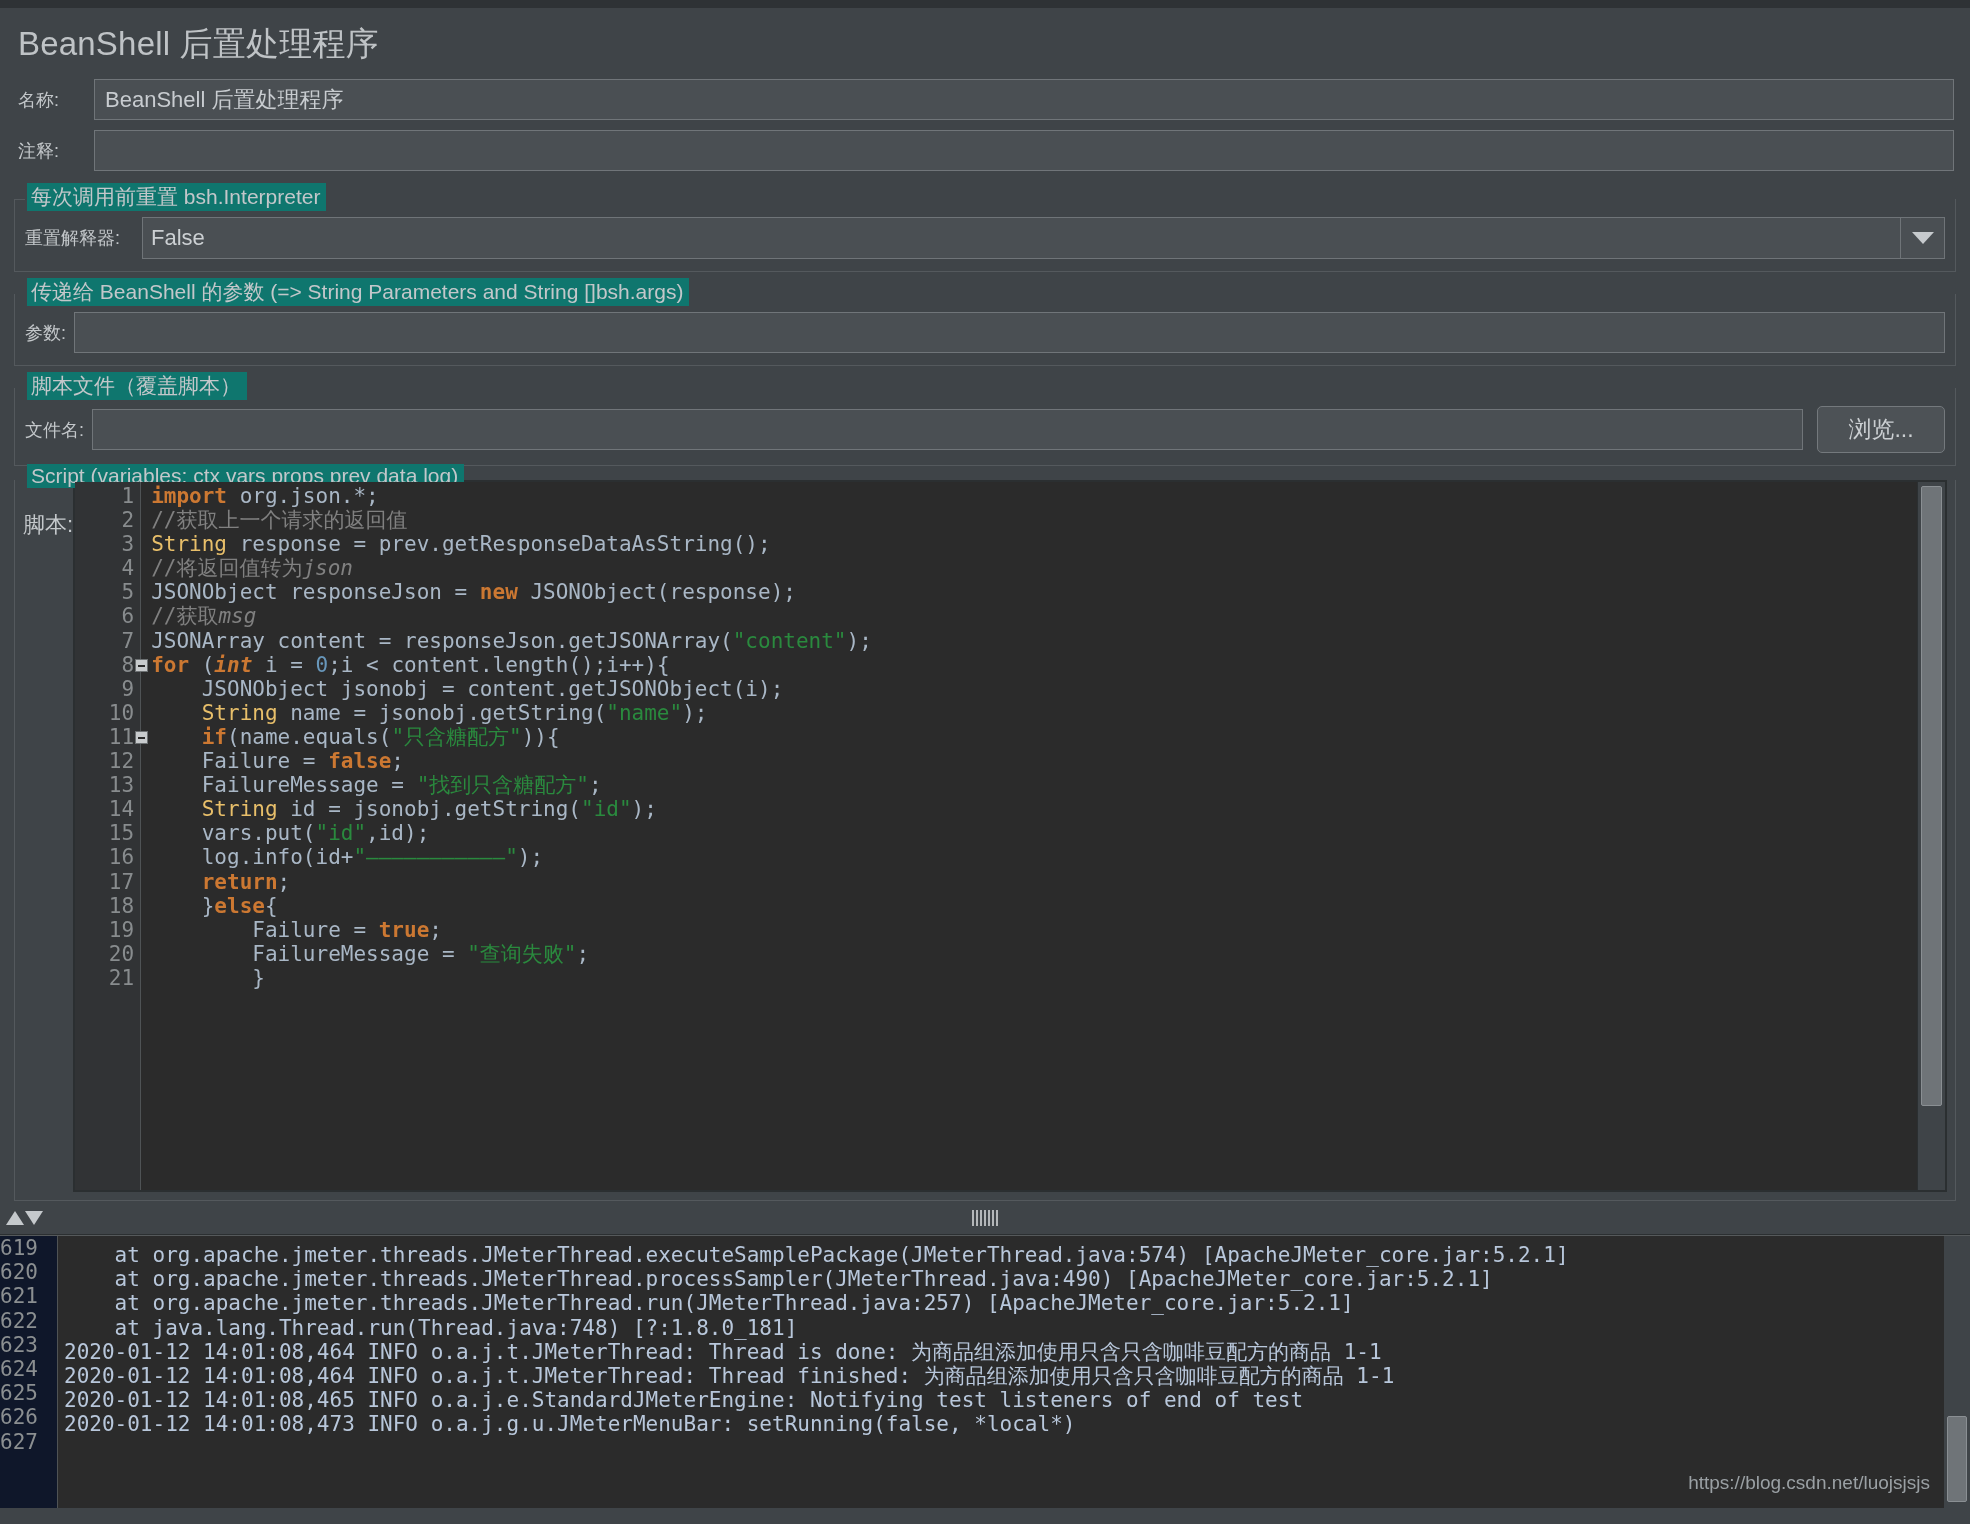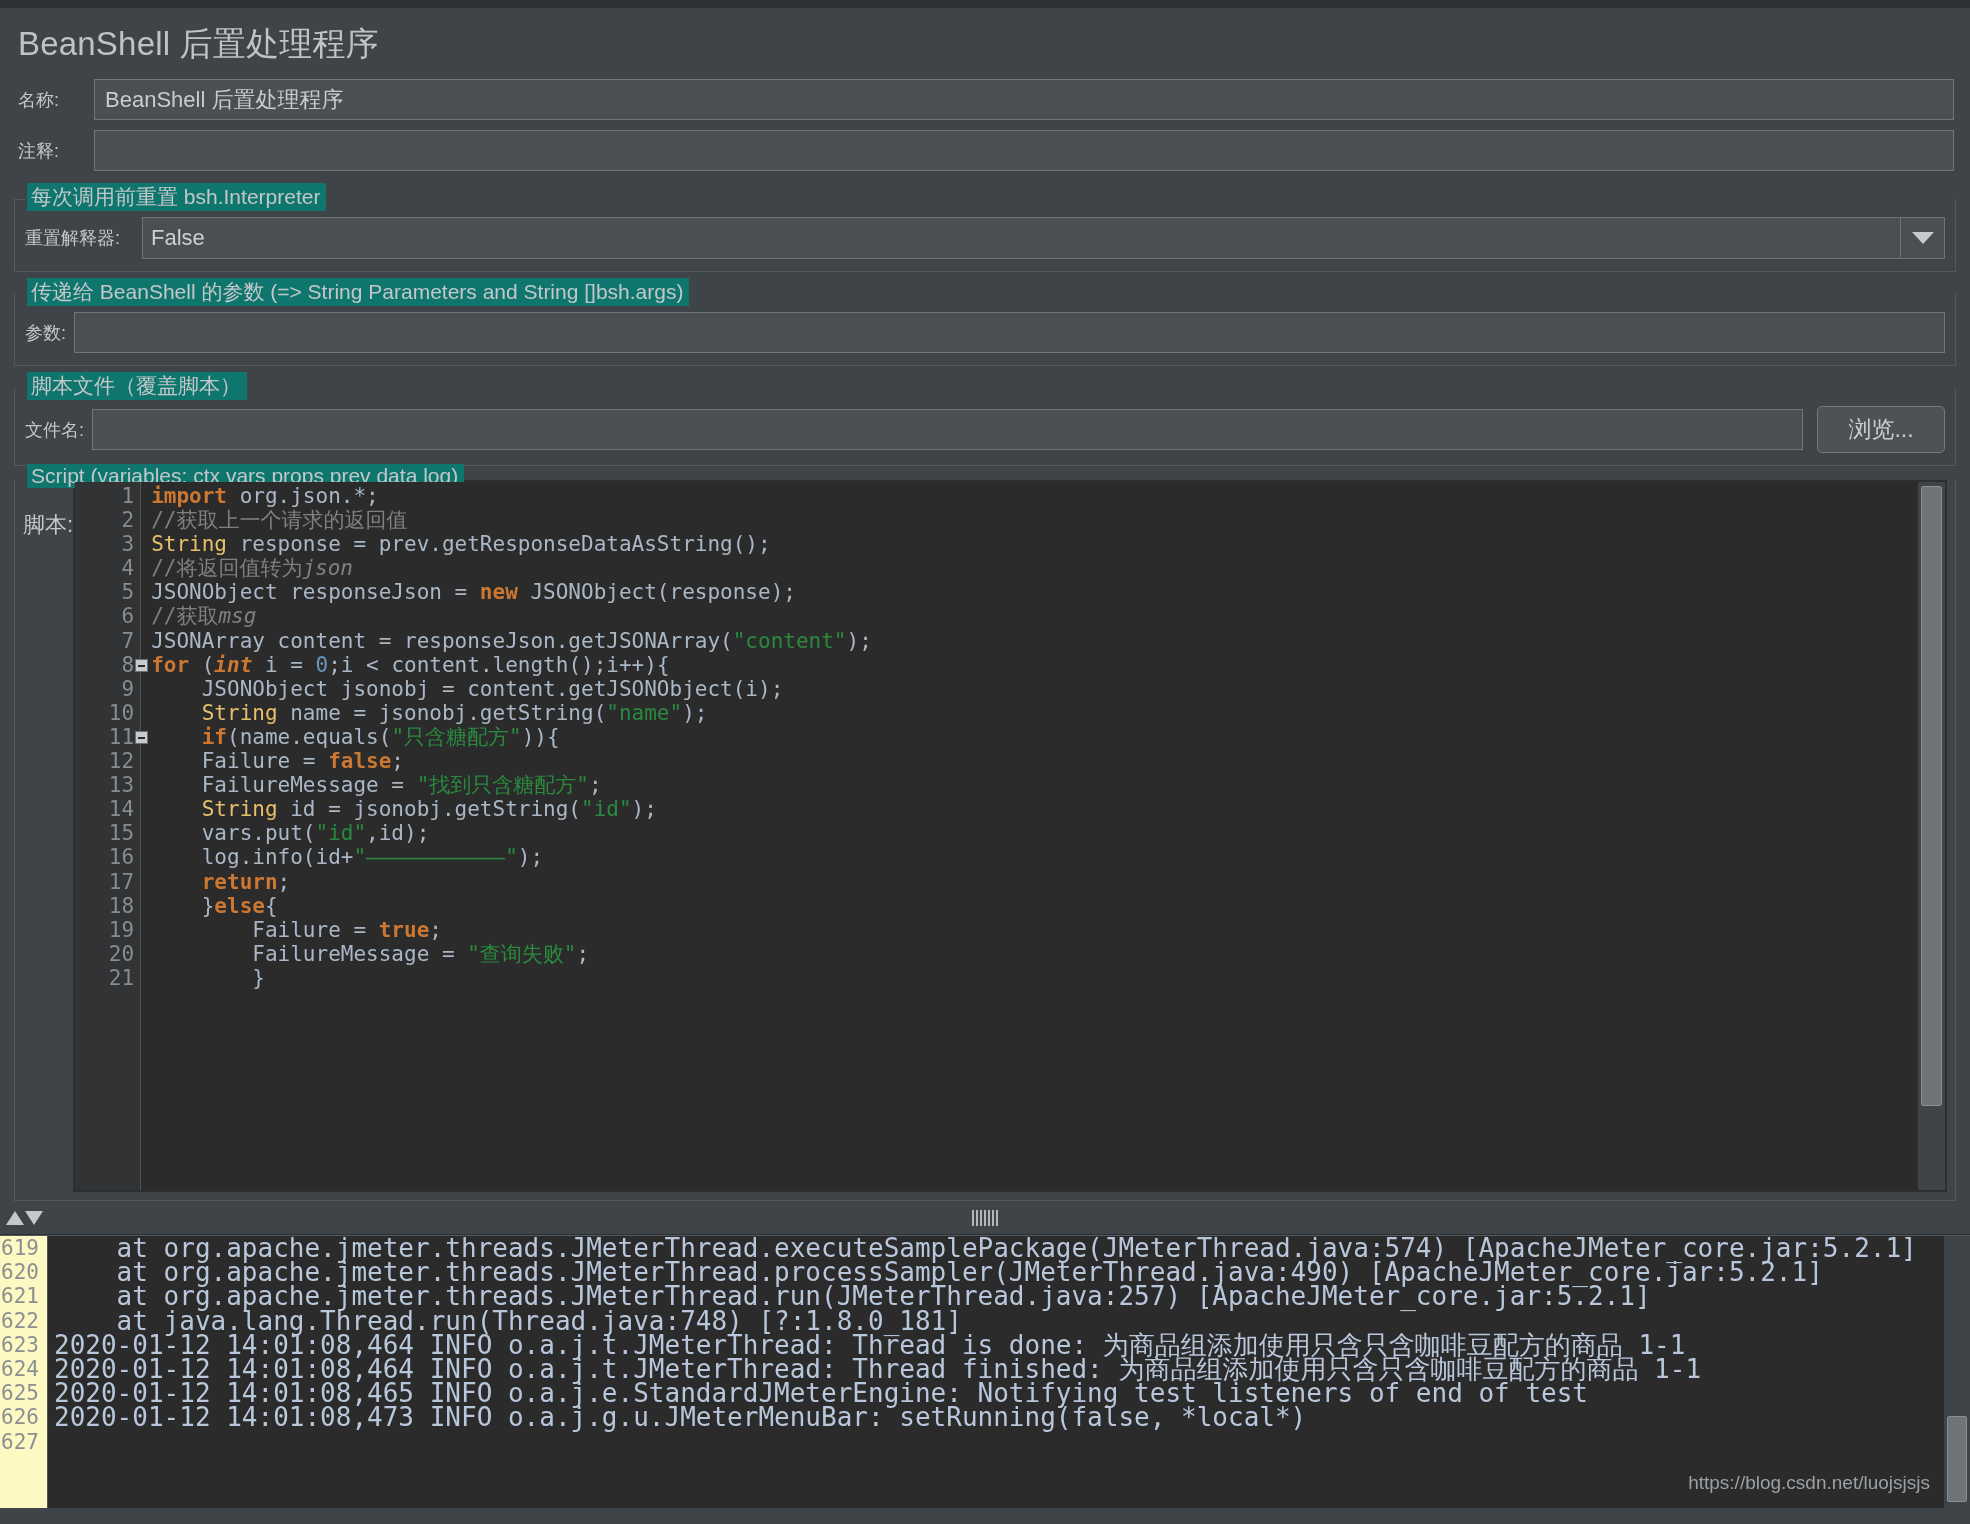--- a/index.html
+++ b/index.html
@@ -157,30 +157,31 @@
       repeating-linear-gradient(90deg,#c8cbcd 0 2px,transparent 2px 4px);
   }
 
   
   .logpanel {
     flex: none; height: 273px; background: #2b2b2b;
     display: flex; overflow: hidden; position: relative;
     border-top: 1px solid #55595b;
   }
   .log-gutter {
-    flex: none; width: 48px; background: #fef9c3;
+    flex: none; width: 58px; background: #0f172a;
     border-right: 1px solid #4f5355;
-    text-align: center; font-family: "DejaVu Sans Mono", monospace;
+    text-align: left; font-family: "DejaVu Sans Mono", monospace;
     font-size: 21px; color: #8b8f91; user-select: none;
   }
   .log-gline { height: 24.2px; line-height: 24.2px; padding-right: 7px; }
   .log-body {
     flex: 1 1 auto; font-family: "DejaVu Sans Mono", monospace;
-    font-size: 26px; color: #b8c7db; white-space: pre; overflow: hidden;
+    font-size: 21px; color: #b8c7db; white-space: pre; overflow: hidden;
     padding-left: 6px;
+    margin-top: 7px;
   }
   .log-line { height: 24.2px; line-height: 24.2px; white-space: pre; }
   .log-scroll {
     flex: none; width: 26px; background: #3f4448; position: relative;
   }
   .log-thumb {
     position: absolute; left: 3px; right: 3px; top: 180px; bottom: 6px;
     background: #6f7478; border: 1px solid #8a8f93; border-radius: 2px;
   }
   .watermark {

